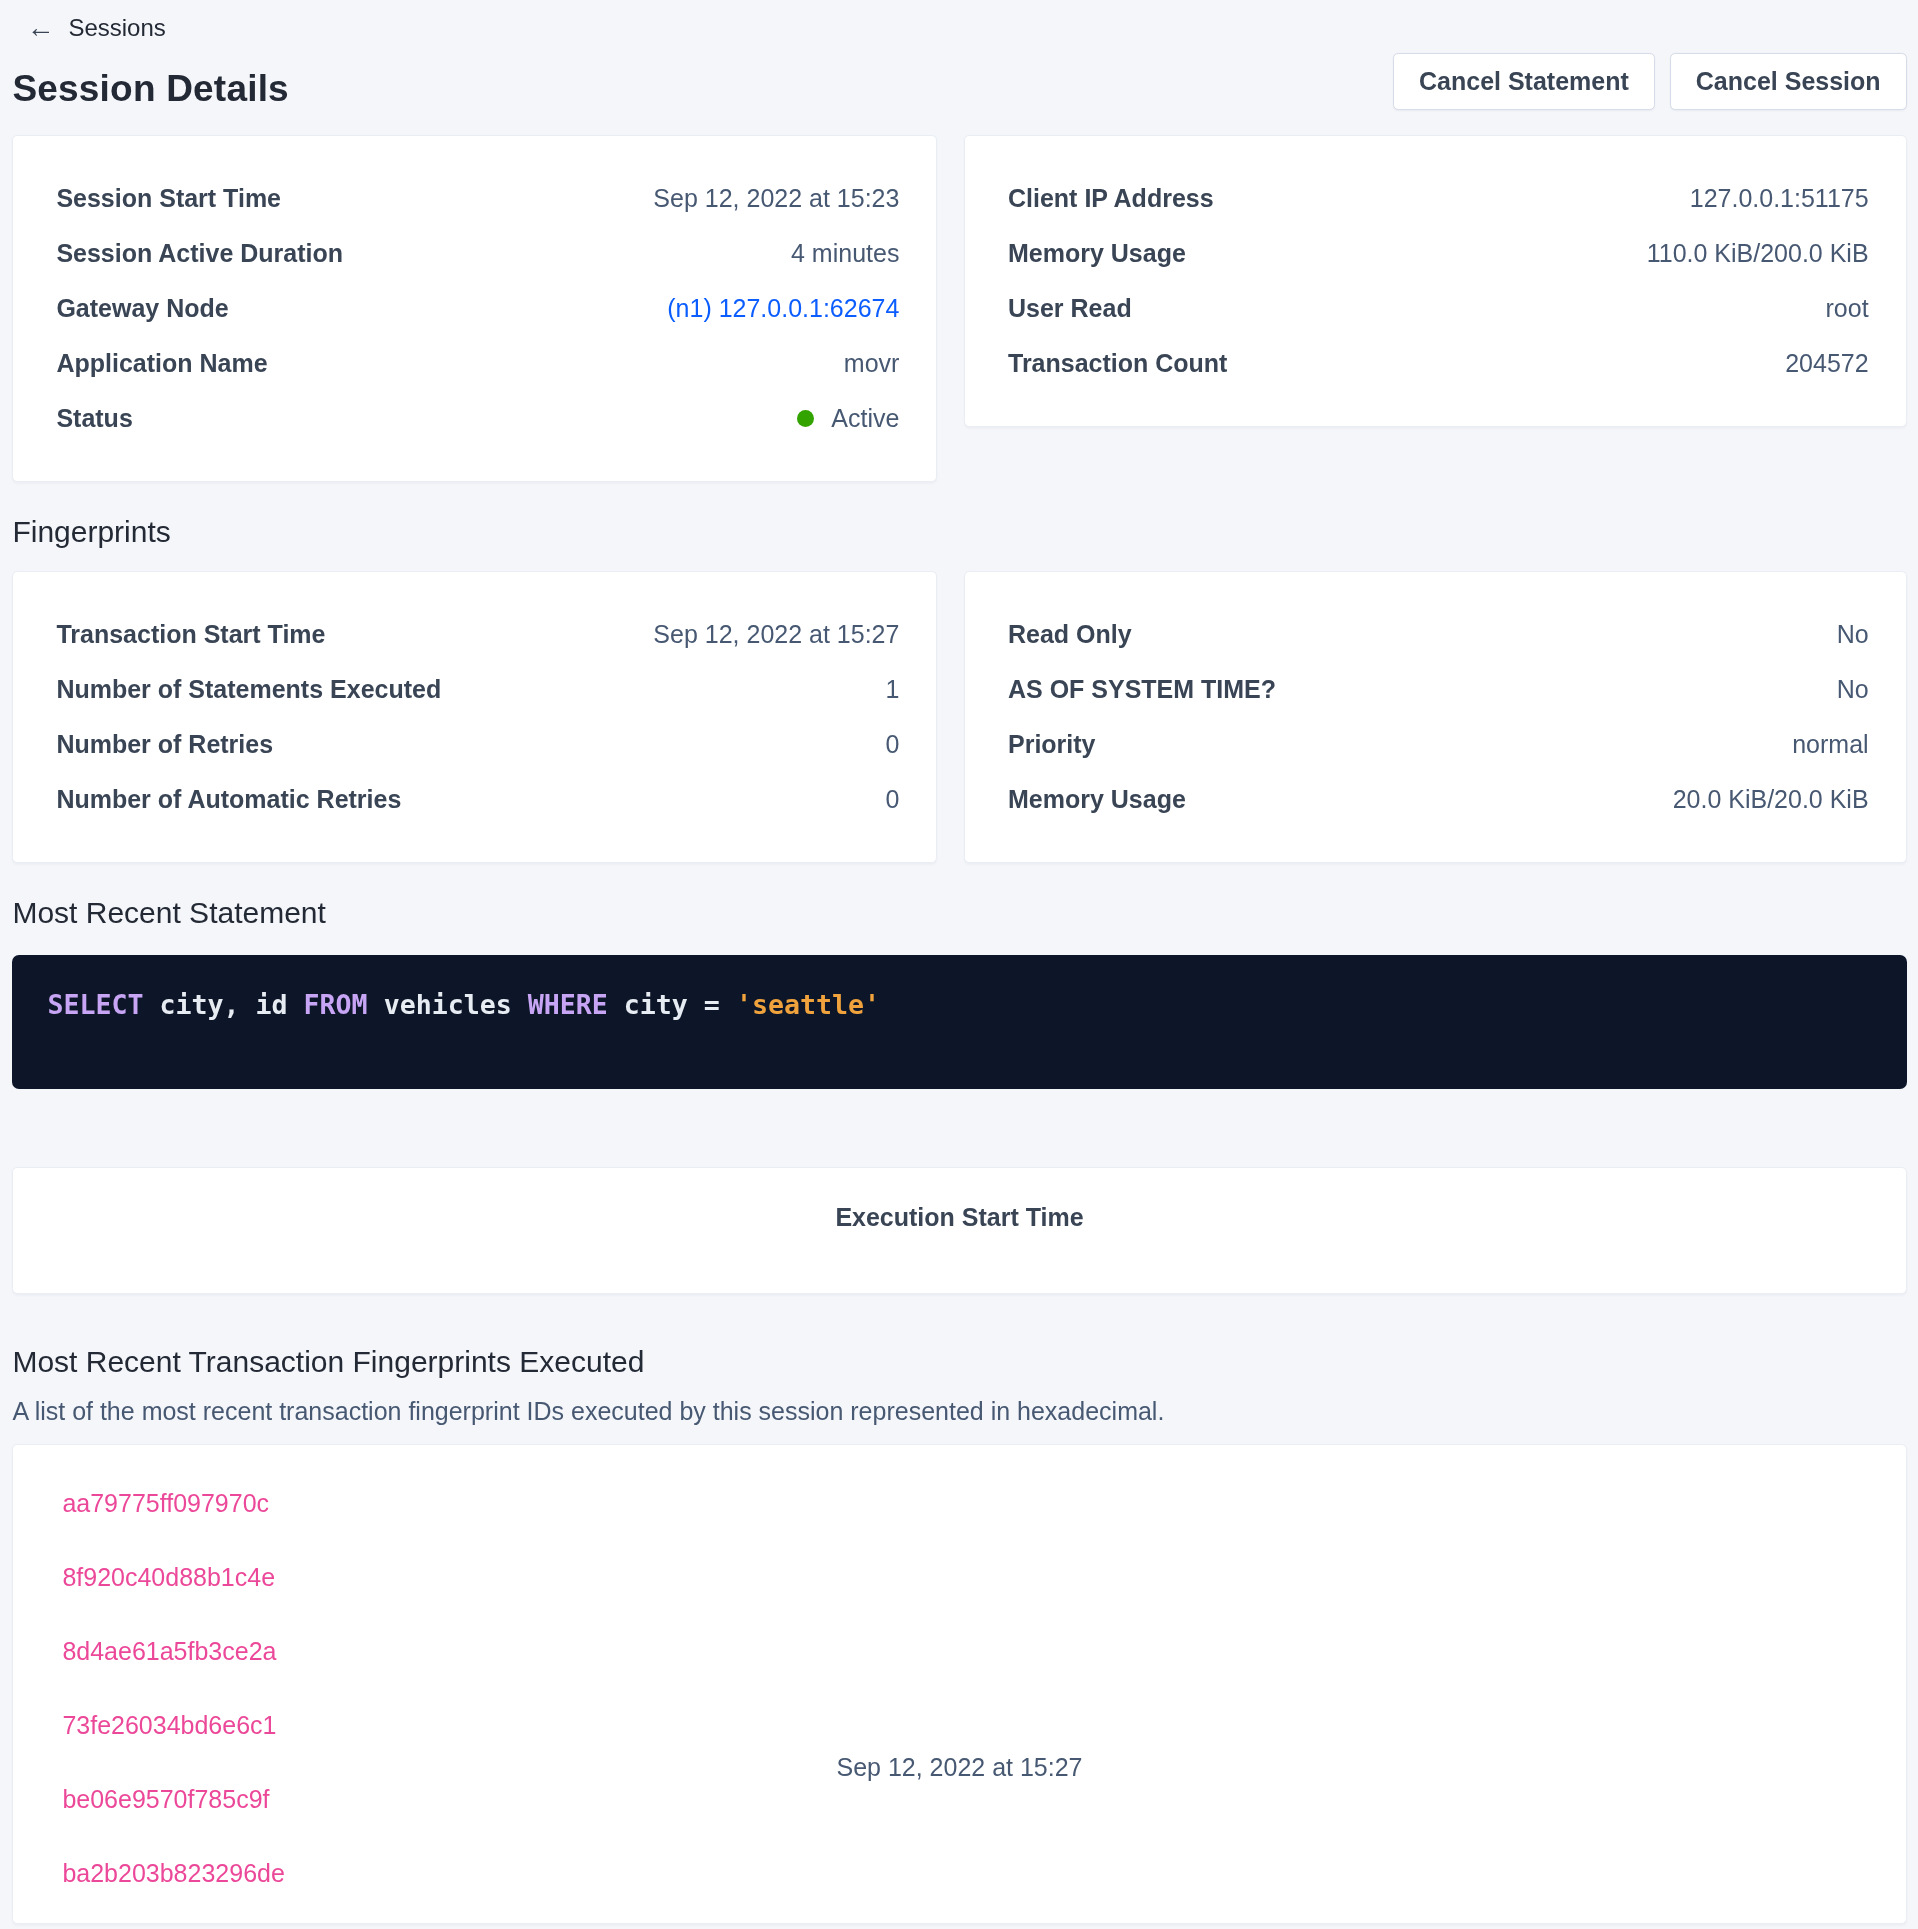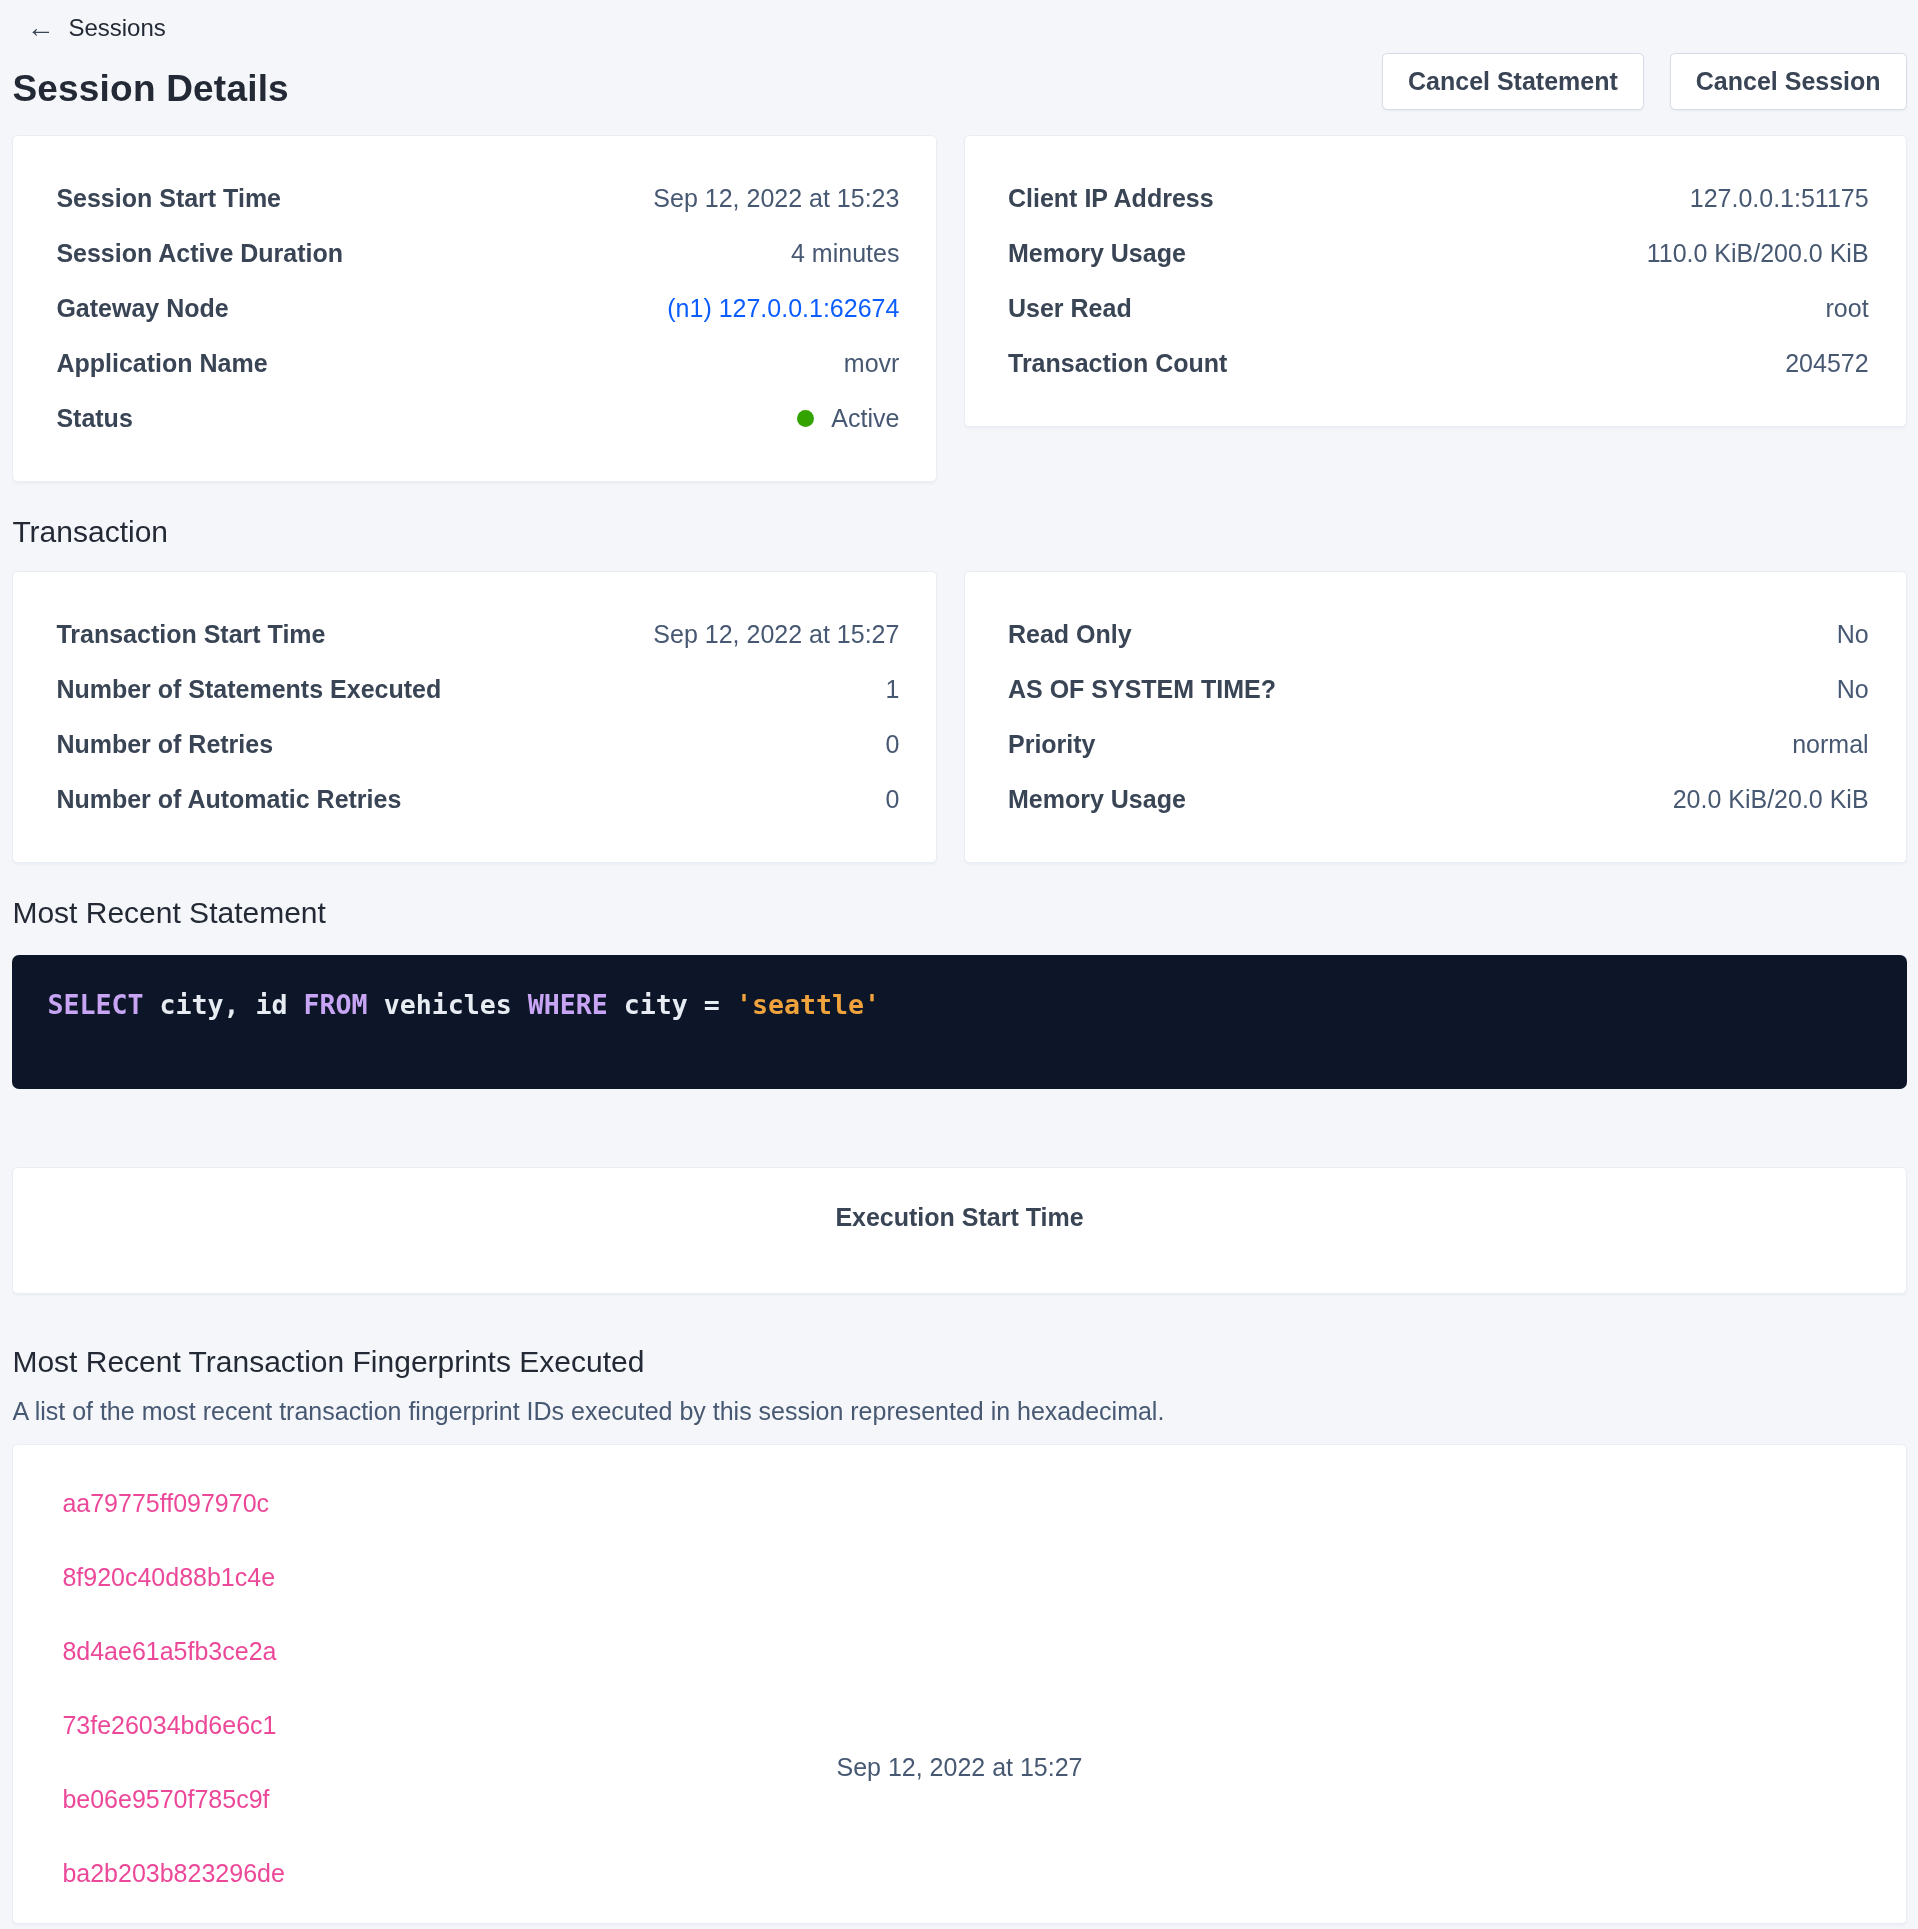--- a/index.html
+++ b/index.html
@@ -18,21 +18,21 @@
     display: inline-flex; align-items: center; gap: 14px;
     margin: 7px 0 0 14px; font-size: 24px; color: #242a35;
     cursor: pointer; text-decoration: none;
   }
   .back-arrow { font-size: 28px; line-height: 1; color: #394455; }
   .header-row {
     margin-top: 11px;
     display: flex; justify-content: space-between; align-items: flex-end;
   }
   h1.page-title { font-size: 37px; font-weight: 700; color: #242a35; letter-spacing: 0.2px; }
-  .header-buttons { display: flex; gap: 26px; }
+  .header-buttons { display: flex; gap: 15px; }
   .btn {
     height: 57px; padding: 0 25px;
     background: #ffffff; border: 0.9px solid #d6dce8; border-radius: 5.3px;
     font-family: "Liberation Sans", sans-serif;
     font-size: 25px; font-weight: 700; color: #394455;
     box-shadow: 0 0.9px 1.8px rgba(20, 30, 50, 0.05);
     cursor: pointer;
   }
 
   
@@ -161,21 +161,21 @@
         <span class="info-value">root</span>
       </div>
       <div class="info-row">
         <span class="info-label">Transaction Count</span>
         <span class="info-value">204572</span>
       </div>
     </div>
   </div>
 
   
-  <h2 class="section-heading">Transaction</h2>
+  <h2 class="section-heading">Fingerprints</h2>
 
   <div class="cards-row tx">
     <div class="card card-left info-card">
       <div class="info-row">
         <span class="info-label">Transaction Start Time</span>
         <span class="info-value">Sep 12, 2022 at 15:27</span>
       </div>
       <div class="info-row">
         <span class="info-label">Number of Statements Executed</span>
         <span class="info-value">1</span>

